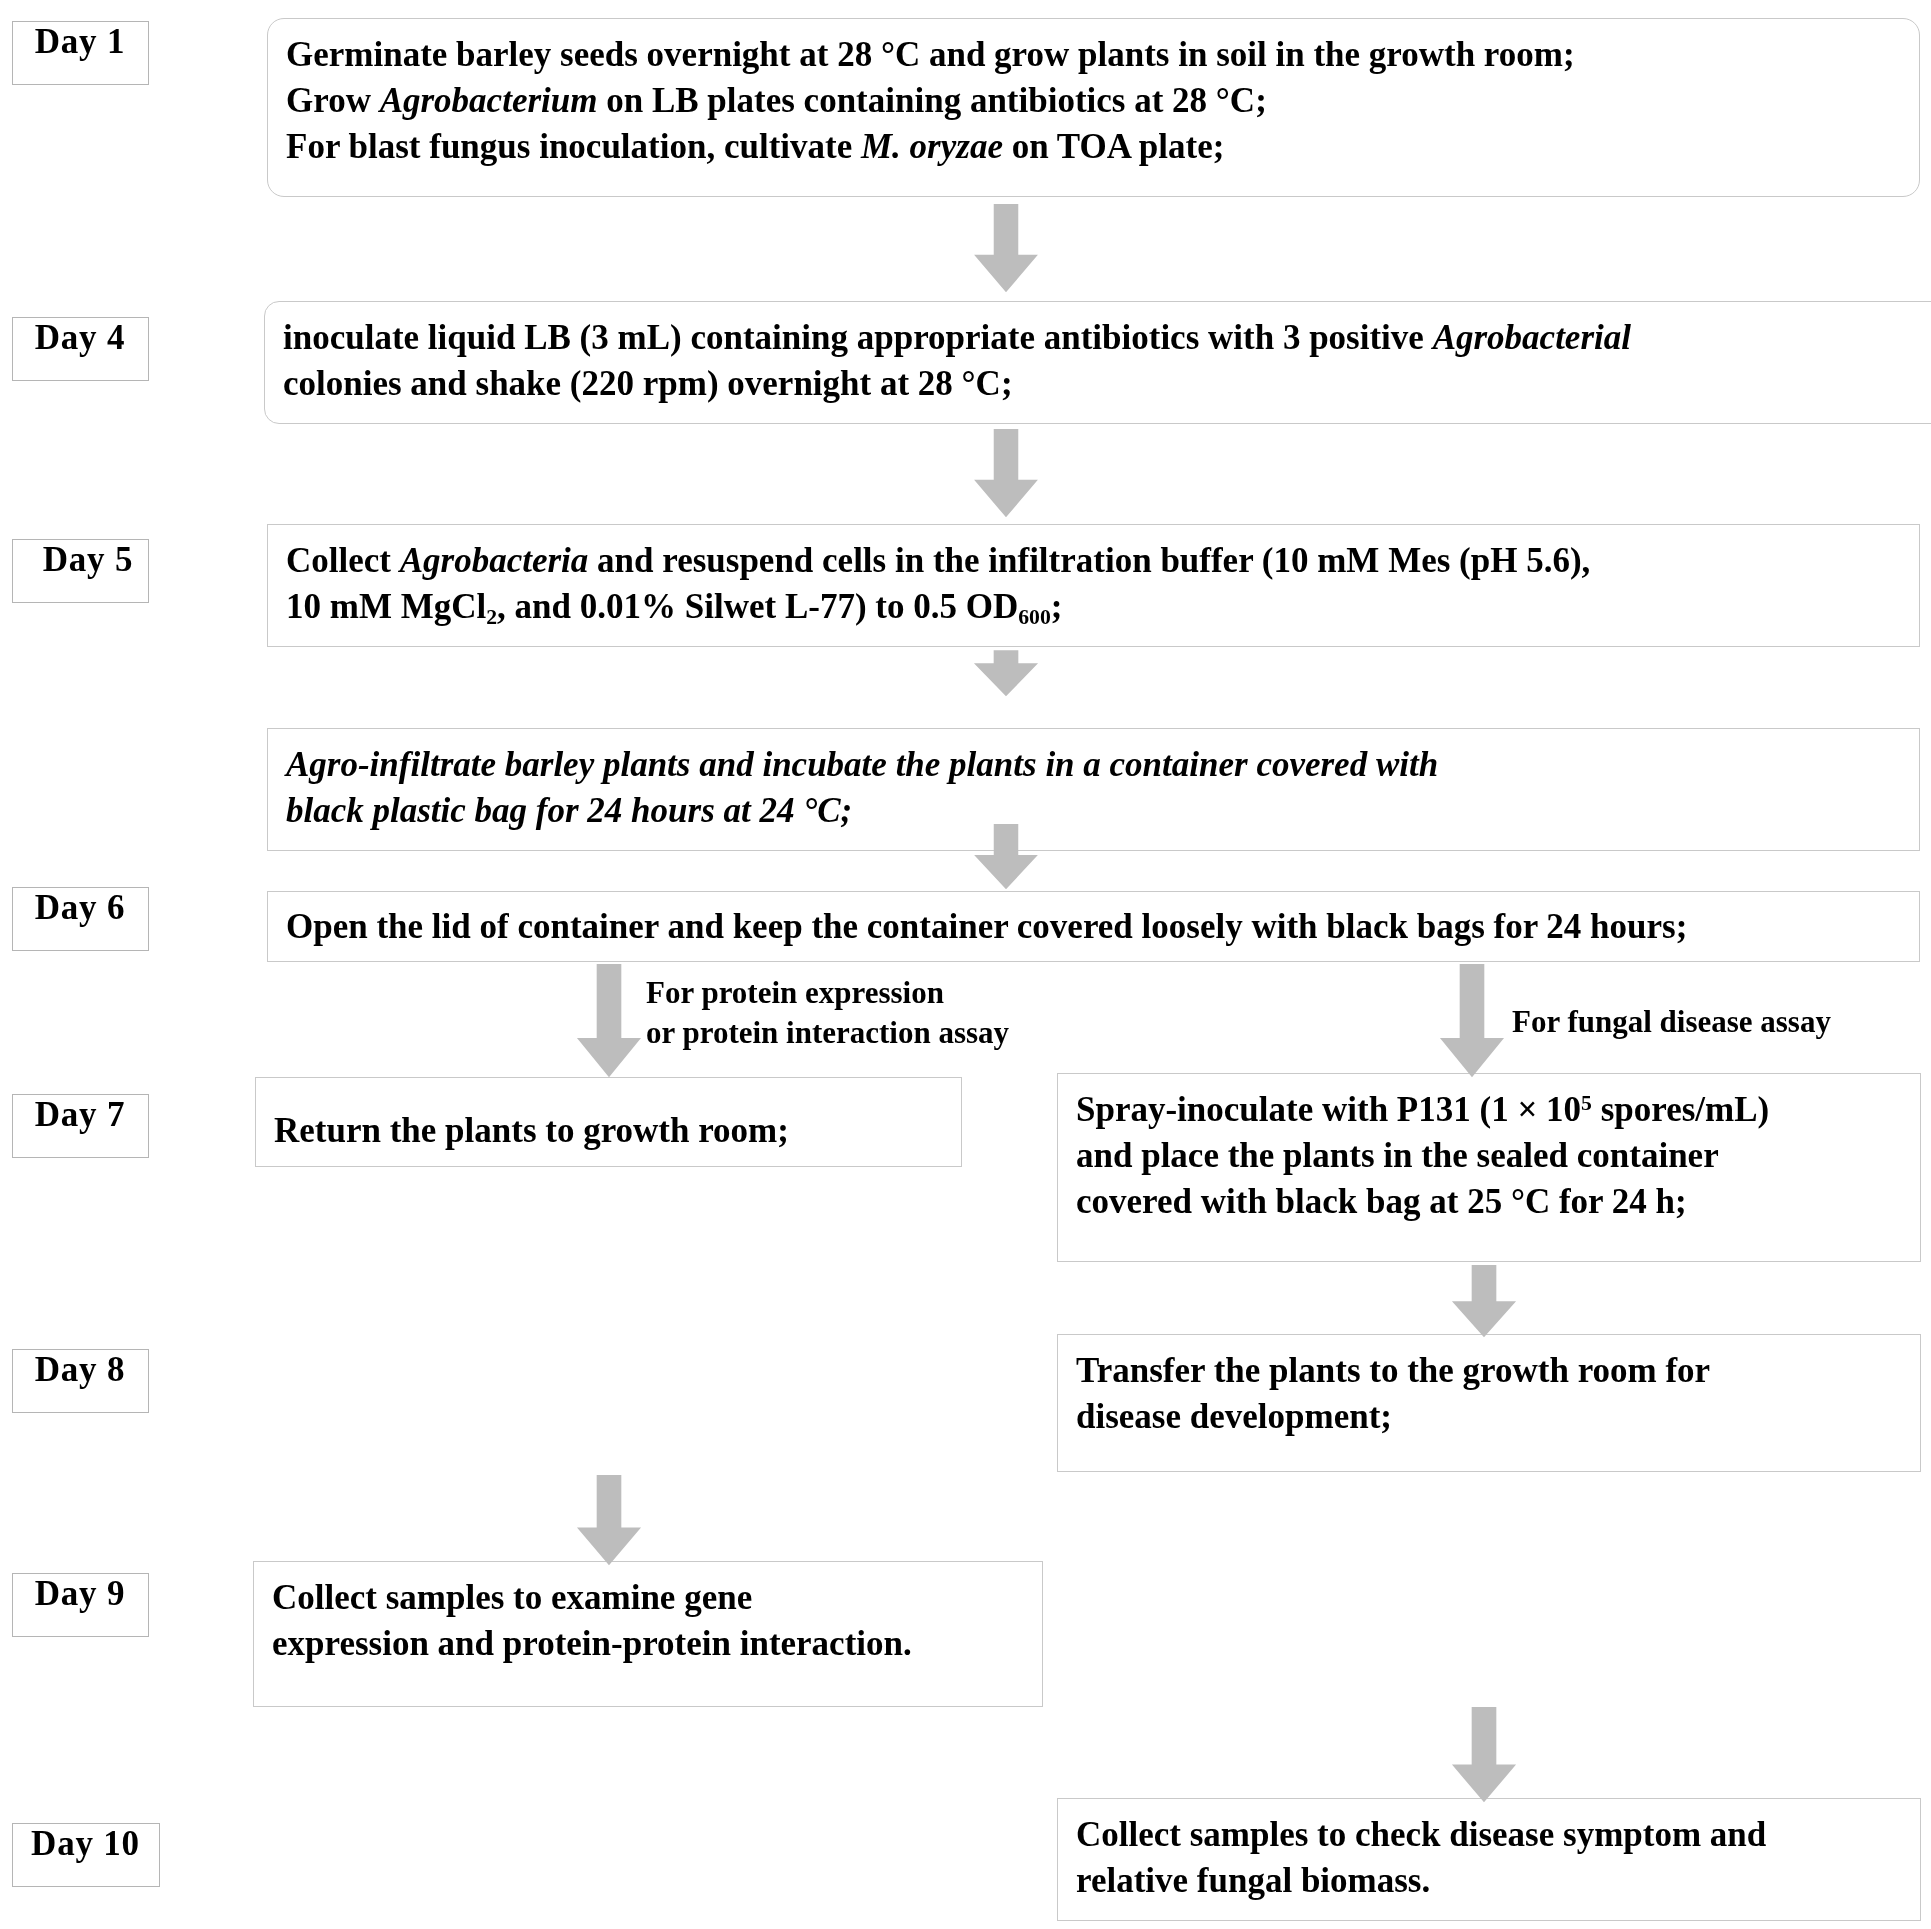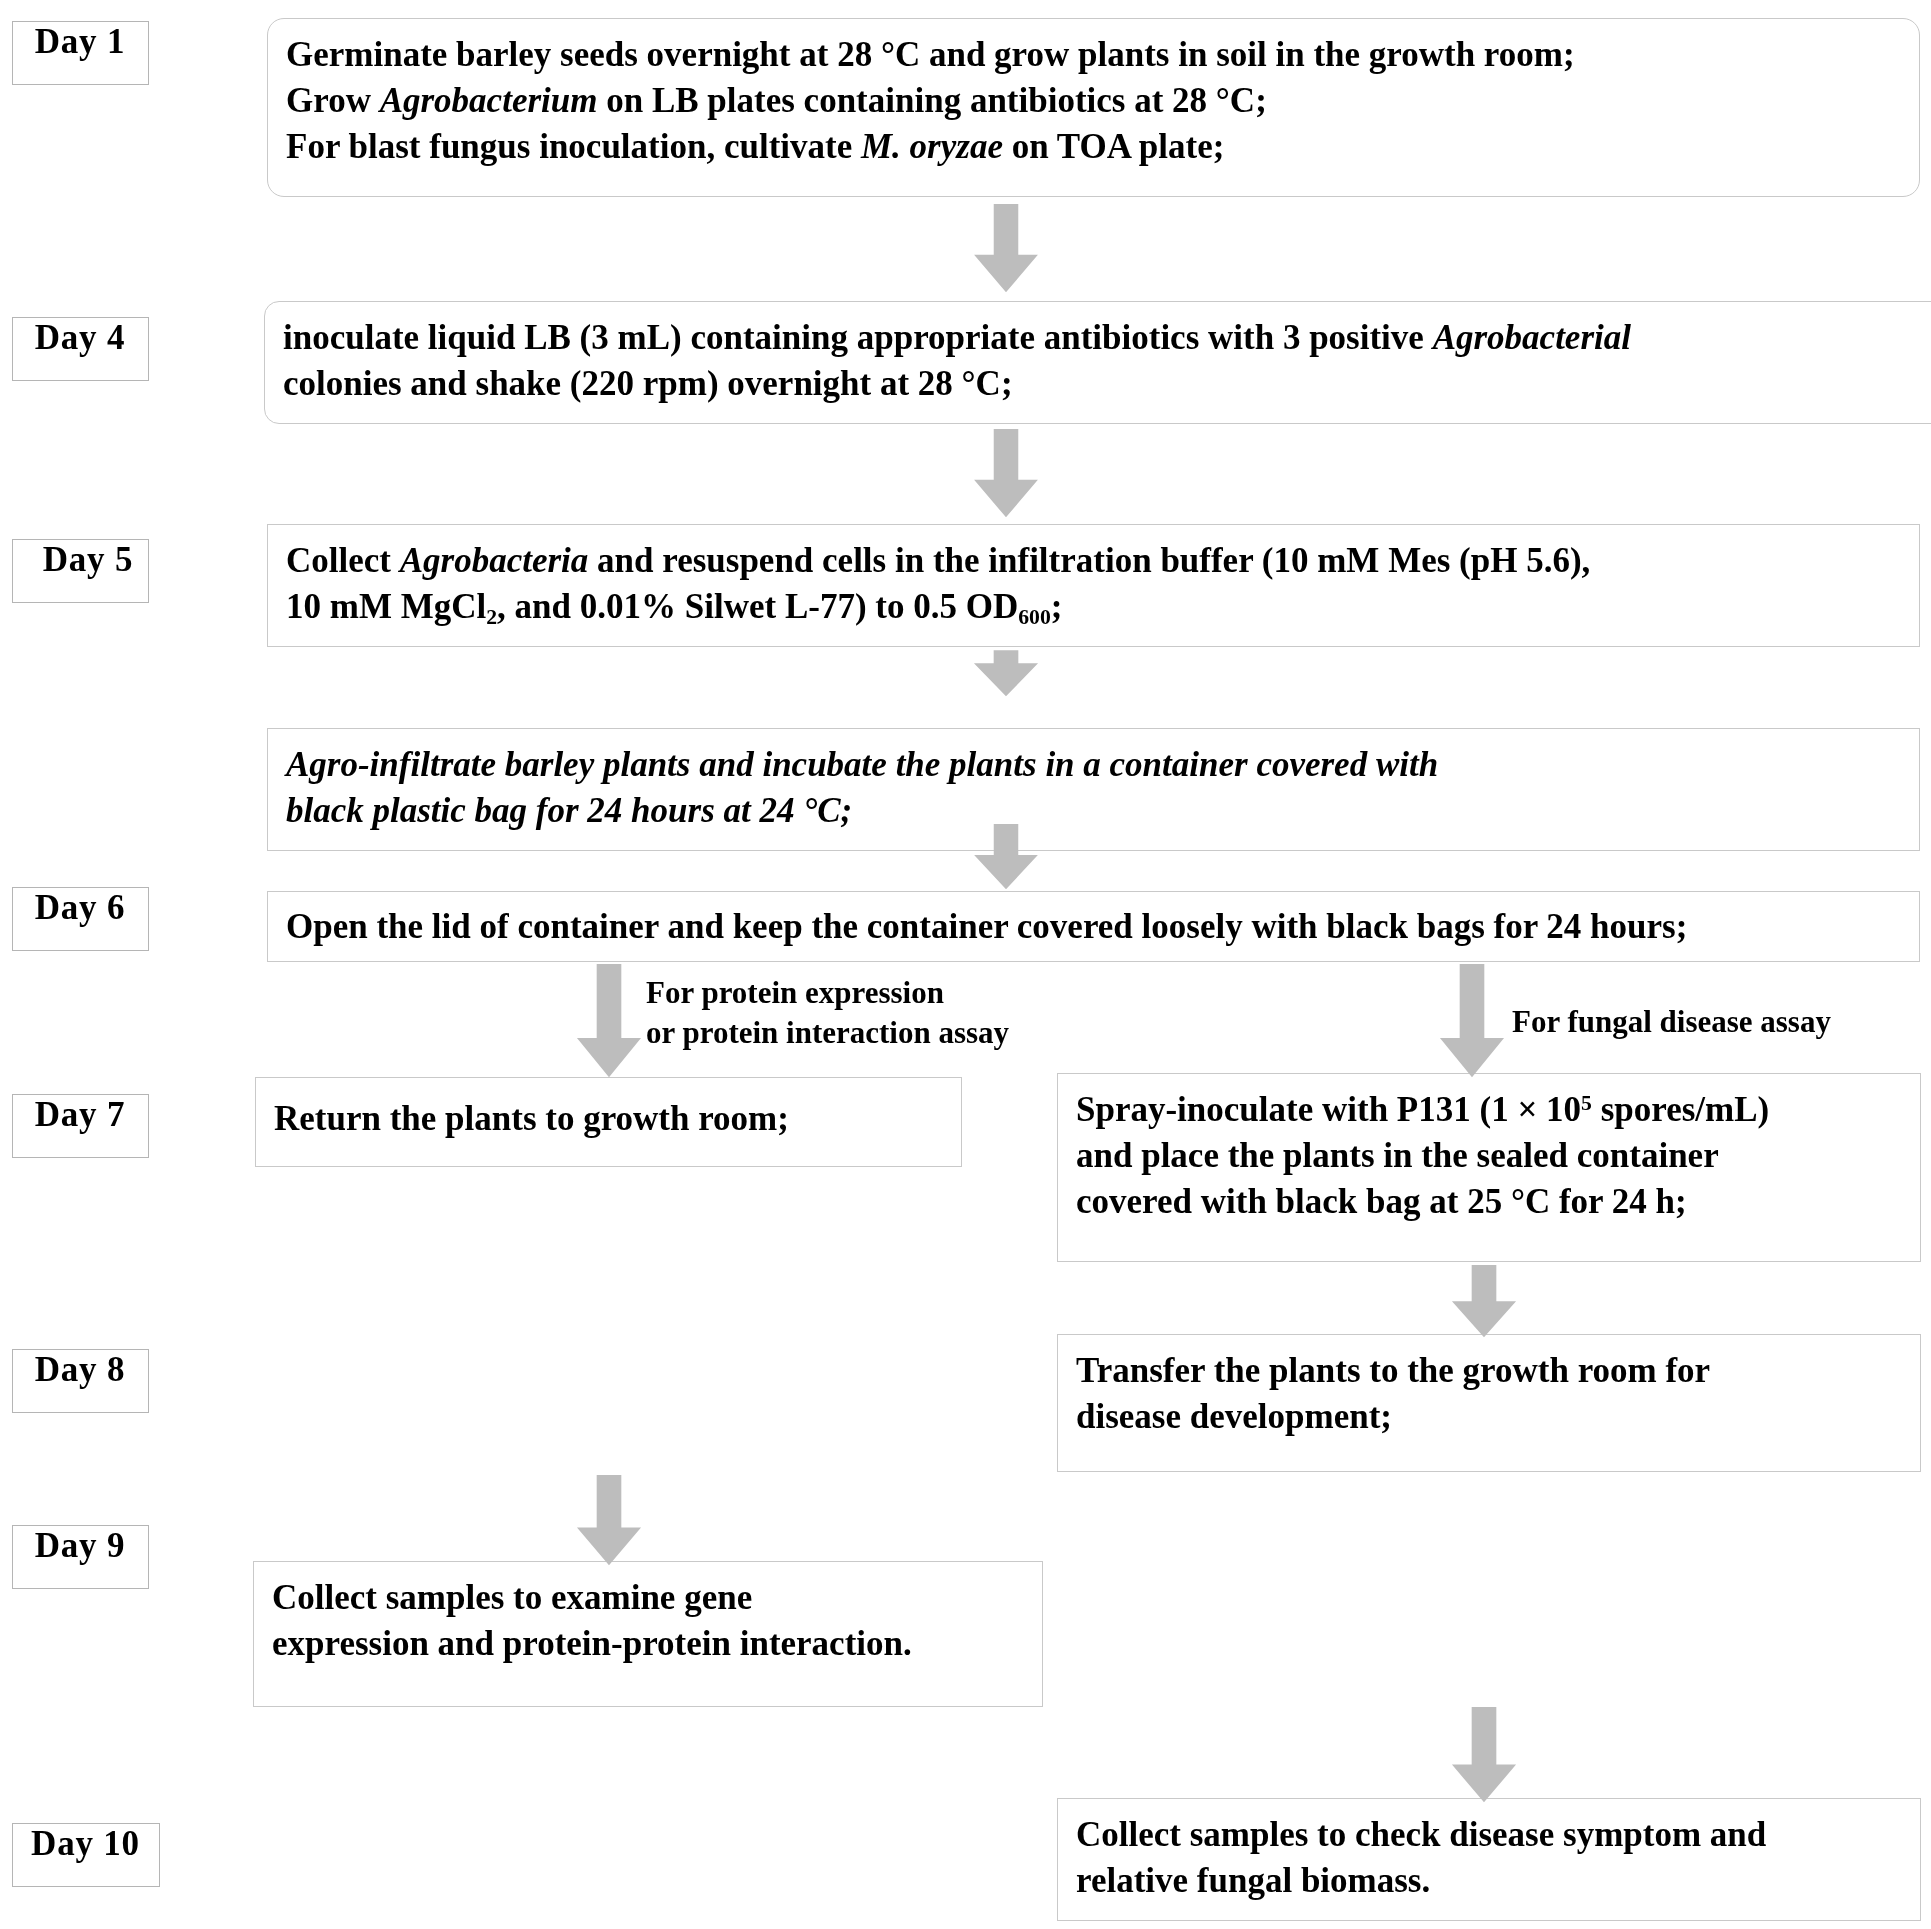--- a/index.html
+++ b/index.html
@@ -88,21 +88,21 @@
   </div>
   <div class="day-tag" style="left:11.5px; top:887px; width:137px; height:64px;">
     <span>Day 6</span>
   </div>
   <div class="day-tag" style="left:11.5px; top:1094px; width:137px; height:64px;">
     <span>Day 7</span>
   </div>
   <div class="day-tag" style="left:11.5px; top:1349px; width:137px; height:64px;">
     <span>Day 8</span>
   </div>
-  <div class="day-tag" style="left:11.5px; top:1525px; width:137px; height:64px;">
+  <div class="day-tag" style="left:11.5px; top:1573px; width:137px; height:64px;">
     <span>Day 9</span>
   </div>
   <div class="day-tag" style="left:11.5px; top:1823px; width:148px; height:64px;">
     <span>Day 10</span>
   </div>
 
   <div class="step-box" style="left:267px; top:18px; width:1653px; height:179px;border-radius:17px;">
     <div class="ln">
       <span>Germinate barley seeds overnight at 28 °C and grow plants in soil in the growth room;</span>
     </div>
@@ -140,21 +140,21 @@
       <span>black plastic bag for 24 hours at 24 °C;</span>
     </div>
   </div>
 
   <div class="step-box" style="left:267px; top:891px; width:1653px; height:71px; padding-top:11.5px;">
     <div class="ln">
       <span>Open the lid of container and keep the container covered loosely with black bags for 24 hours;</span>
     </div>
   </div>
 
-  <div class="step-box" style="left:255px; top:1077px; width:707px; height:90px; padding-top:18px;">
+  <div class="step-box" style="left:255px; top:1077px; width:707px; height:90px; padding-top:30px;">
     <div class="ln">
       <span>Return the plants to growth room;</span>
     </div>
   </div>
 
   <div class="step-box" style="left:1057px; top:1073px; width:864px; height:189px;">
     <div class="ln">
       <span>Spray-inoculate with P131 (1 × 10</span><sup>5</sup><span> spores/mL)</span>
     </div>
     <div class="ln">

